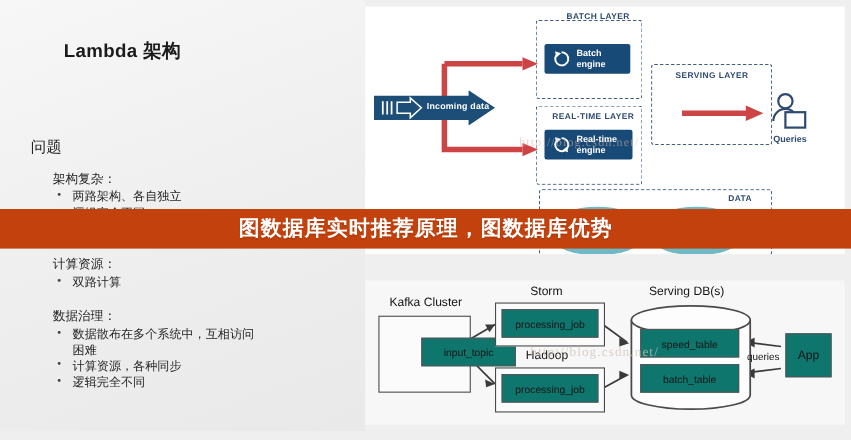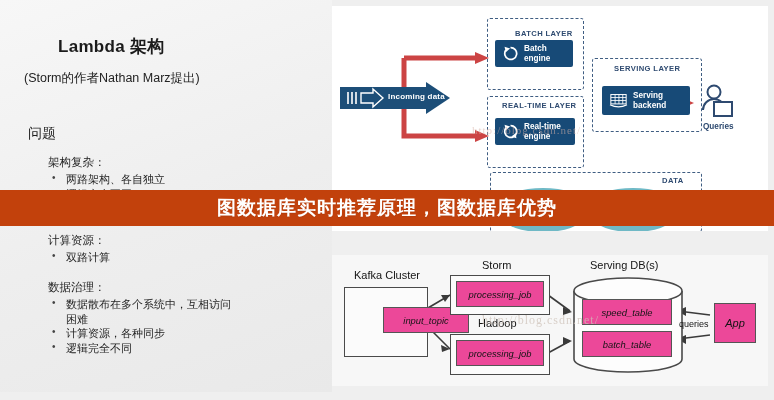--- a/index.html
+++ b/index.html
@@ -86,23 +86,23 @@
     position:absolute;left:332px;top:255px;width:436px;height:131px;
     background:#f7f7f7;overflow:hidden;
   }
   .kbox{
     position:absolute;border:1.6px solid #4a4a4a;background:#fbfbfb;box-sizing:border-box;
   }
   .klabel{
     position:absolute;font-size:11px;color:#141414;white-space:nowrap;
   }
   .kinner{
-    position:absolute;border:1.4px solid #555;background:#ec4899;box-sizing:border-box;
+    position:absolute;border:1.4px solid #555;background:#0f766e;box-sizing:border-box;
     display:flex;align-items:center;justify-content:center;
-    font-size:9.4px;color:#141414;white-space:nowrap;font-style:italic;
+    font-size:9.4px;color:#141414;white-space:nowrap;
   }
   .kdb{position:absolute;}
   .kwmk{
     position:absolute;color:#cfc3ba;opacity:.75;font-size:12px;
     font-family:"Liberation Serif","DejaVu Serif",serif;letter-spacing:1px;white-space:nowrap;
   }
 
   
   .banner{
     position:absolute;left:0;top:190px;width:774px;height:36px;
@@ -117,21 +117,20 @@
 </style>
 </head>
 <body>
 
 <div class="page">
 
   <div class="slide-left">
 
     <div class="slide-title">Lambda 架构</div>
 
-    <div class="slide-sub">(Storm的作者Nathan Marz提出)</div>
 
     <div class="sec-head" style="left:28px;top:125px;">问题</div>
 
     <div class="sub-head" style="left:48px;top:155px;">架构复杂：</div>
     <ul class="blist" style="left:48px;top:172px;">
       <li>两路架构、各自独立</li>
       <li>逻辑完全不同</li>
       <li>模块众多</li>
     </ul>
 
@@ -165,21 +164,21 @@
           <polygon points="0,5 86,5 86,0 110,16 86,32 86,27 0,27" fill="#1c4e78"></polygon>
           <g fill="none" stroke="#ffffff" stroke-width="1.6">
             <path d="M8,10 L8,22 M12,10 L12,22 M16,10 L16,22"></path>
           </g>
           <polygon points="21,11 33,11 33,7 43,16 33,25 33,21 21,21" fill="none" stroke="#ffffff" stroke-width="1.4"></polygon>
         </svg>
         <span class="alabel">Incoming data</span>
       </div>
 
       <div class="dash-box" style="left:155px;top:12px;width:95px;height:70px;"></div>
-      <div class="dash-label" style="left:183px;top:23px;">BATCH LAYER</div>
+      <div class="dash-label" style="left:183px;top:4px;">BATCH LAYER</div>
       <div class="navy-box" style="left:163px;top:34px;width:78px;height:27px;">
         <svg width="17" height="17" viewBox="0 0 20 20">
           <path d="M10,3 A7,7 0 1 1 4.5,6" fill="none" stroke="#fff" stroke-width="2"></path>
           <polygon points="3,2 9.5,4 4.5,8.5" fill="#fff"></polygon>
         </svg>
         <span class="bl">Batch
 engine</span>
       </div>
 
       <div class="dash-box" style="left:155px;top:90px;width:95px;height:70px;"></div>
@@ -189,29 +188,20 @@
           <path d="M10,3 A7,7 0 1 1 4.5,6" fill="none" stroke="#fff" stroke-width="2"></path>
           <polygon points="3,2 9.5,4 4.5,8.5" fill="#fff"></polygon>
           <polygon points="16,12 17,18 11,16" fill="#fff"></polygon>
         </svg>
         <span class="bl">Real-time
 engine</span>
       </div>
 
       <div class="dash-box" style="left:260px;top:52px;width:108px;height:72px;"></div>
       <div class="dash-label" style="left:282px;top:58px;">SERVING LAYER</div>
-      <div class="navy-box" style="left:270px;top:80px;width:88px;height:29px;">
-        <svg width="19" height="17" viewBox="0 0 22 20">
-          <rect x="2" y="3" width="18" height="11" fill="none" stroke="#fff" stroke-width="1.2"></rect>
-          <path d="M2,6.5 H20 M2,10 H20 M7,3 V14 M11.5,3 V14 M16,3 V14" stroke="#fff" stroke-width="1"></path>
-          <path d="M1,15 Q11,20 21,15" fill="none" stroke="#fff" stroke-width="1.4"></path>
-        </svg>
-        <span class="bl">Serving
-backend</span>
-      </div>
 
       <svg width="40" height="36" style="position:absolute;left:366px;top:78px;">
         <circle cx="16" cy="8" r="6.5" fill="none" stroke="#2e4a70" stroke-width="2"></circle>
         <path d="M5,26 A11,11 0 0 1 27,26" fill="none" stroke="#2e4a70" stroke-width="2"></path>
         <rect x="16" y="18" width="18" height="14" fill="#ffffff" stroke="#2e4a70" stroke-width="2"></rect>
       </svg>
       <div class="queries-label" style="left:371px;top:116px;">Queries</div>
 
       <div class="dash-box" style="left:158px;top:166px;width:210px;height:58px;"></div>
       <div class="dash-label" style="left:330px;top:170px;">DATA</div>

